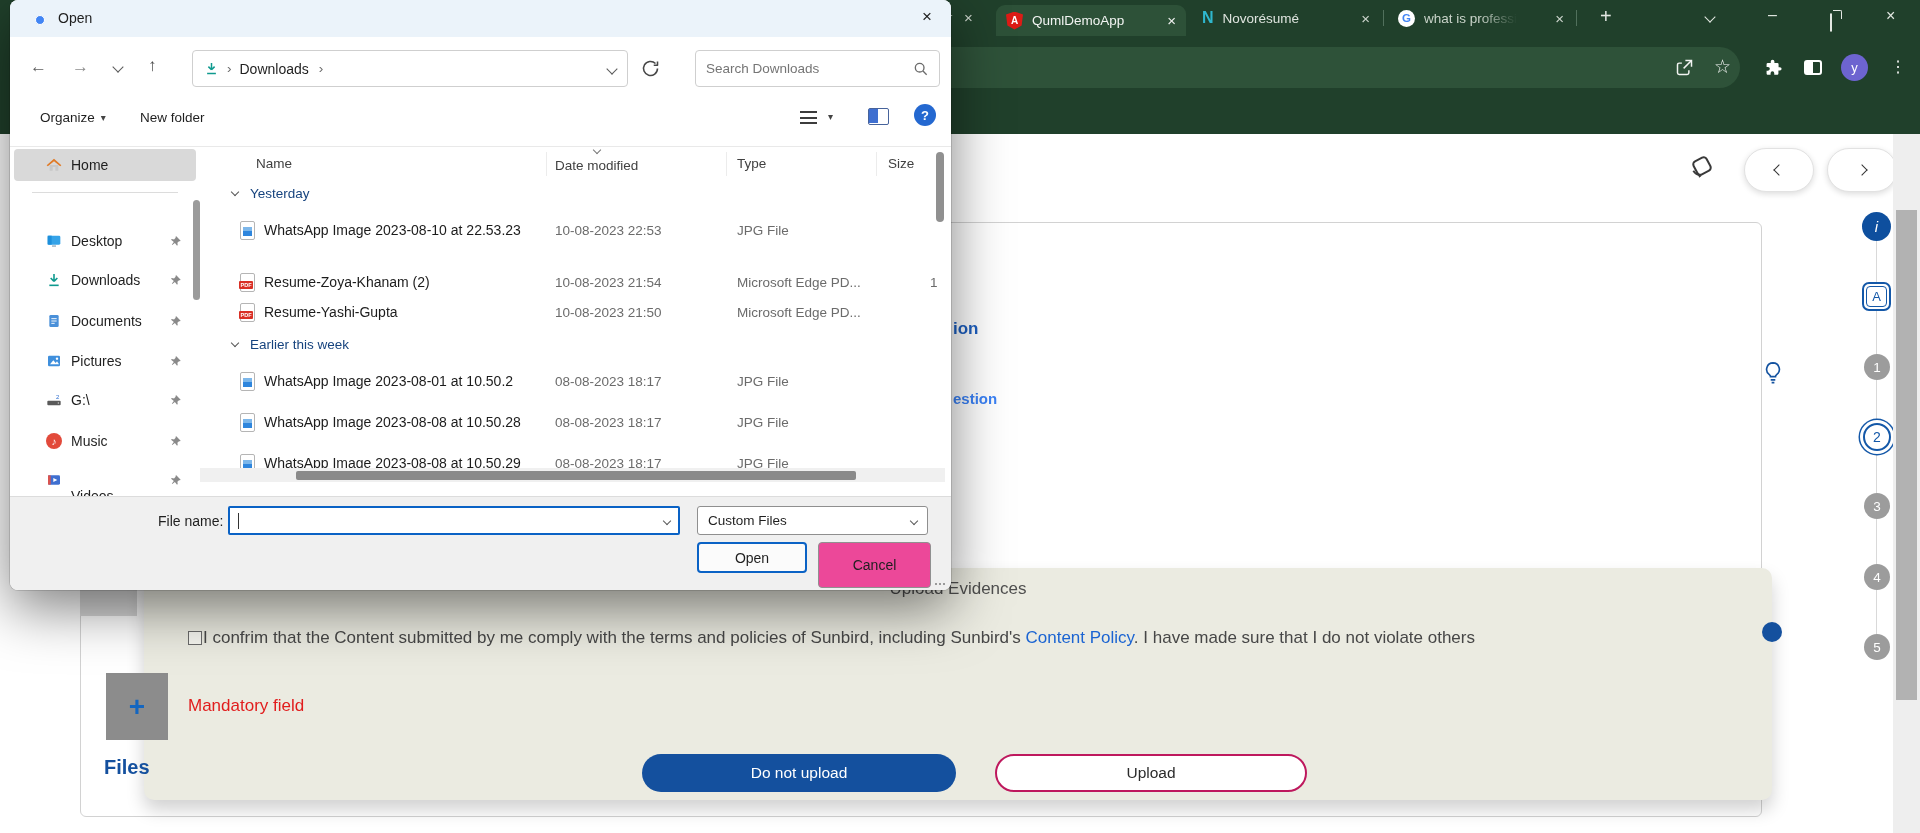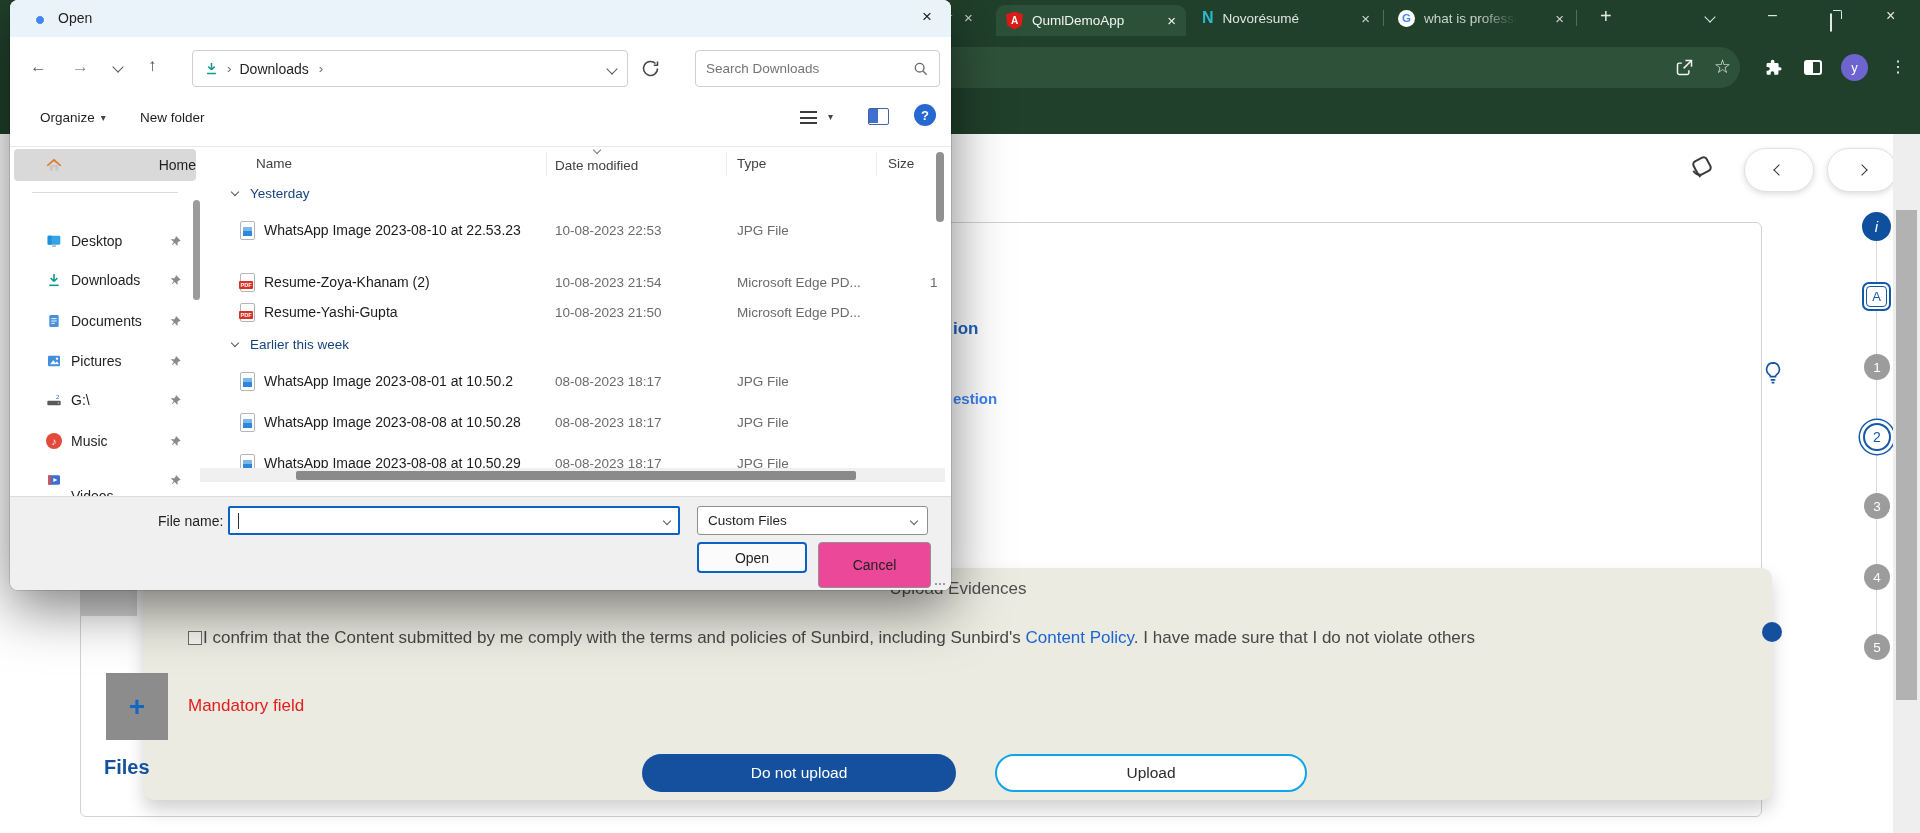--- a/index.html
+++ b/index.html
@@ -41,21 +41,21 @@
   .graycircle { width:26px; height:26px; border-radius:50%; background:#9c9c9c; color:#fff; font-size:13.5px; }
   .checkbox { display:inline-block; width:14px; height:14px; border:1.5px solid #6a6a6a; background:#f6f6f0; vertical-align:-2px; margin-right:1px; }
 
   
   .dialog { left:10px; top:0; width:941px; height:590px; background:#fff; border-radius:8px;
     box-shadow:0 18px 55px rgba(0,0,0,.5), 0 0 0 1px rgba(0,0,0,.12); z-index:10; font-size:13.5px; color:#1f1f1f; }
   .titlebar { left:0; top:0; width:941px; height:37px; background:#ebf3fa; border-radius:8px 8px 0 0; }
   .chromelogo { width:17px; height:17px; border-radius:50%; background:conic-gradient(from -60deg,#ea4335 0 120deg,#34a853 120deg 240deg,#fbbc05 240deg 360deg); position:relative; }
   .chromelogo::after { content:""; position:absolute; left:4.5px; top:4.5px; width:8px; height:8px; border-radius:50%; background:#4285f4; border:1.5px solid #fff; }
   .navbox { border:1px solid #cfcfcf; border-radius:4px; background:#fff; }
-  .sideitem { font-size:14px; color:#1f1f1f;justify-content:space-between; }
+  .sideitem { font-size:14px; color:#1f1f1f; }
   .sel { background:#d9d9d9; border-radius:4px; }
   .pin { width:13px; height:13px; }
   .hdr { color:#414141; font-size:13.5px; }
   .grp { color:#16437e; font-size:13.5px; }
   .fname { color:#1c1c1c; font-size:14px; white-space:nowrap; }
   .fmeta { color:#6b6b6b; font-size:13.5px; white-space:nowrap; }
   .pagefile { width:15px; height:19px; border:1px solid #b5b5b5; border-radius:2px; background:#fff; position:relative; }
   .jpg::after { content:""; position:absolute; left:2px; top:5px; width:9px; height:9px; background:linear-gradient(180deg,#7db7ea 0 40%,#2f86dd 40% 100%); }
   .pdfbadge { position:absolute; left:-2px; bottom:2px; background:#d93025; color:#fff; font-size:5.5px; font-weight:bold; padding:1px 1.5px; border-radius:1px; }
   .footerbar { left:0; top:496px; width:941px; height:94px; background:#f0f0f0; border-top:1px solid #dcdcdc; border-radius:0 0 8px 8px; }
@@ -146,21 +146,21 @@
 
   <div class="r" style="left:80px;top:560px;width:57px;height:56px;background:#d8d8d8;"></div>
 
   <div class="r panel" style="left:144px;top:568px;width:1628px;height:232px;">
     <div style="position:absolute;left:0;top:11px;width:100%;text-align:center;color:#4f4f4f;font-size:17px;">Upload Evidences</div>
     <div style="position:absolute;left:44px;top:53px;width:1560px;color:#474747;font-size:17px;line-height:33px;">
       <span class="checkbox"></span><span>I confrim that the Content submitted by me comply with the terms and policies of Sunbird, including Sunbird's </span><a style="color:#1b64d2;text-decoration:none;cursor:pointer;">Content Policy</a><span>. I have made sure that I do not violate others</span>
     </div>
     <div style="position:absolute;left:44px;top:128px;color:#e11d1d;font-size:17px;">Mandatory field</div>
     <div class="bluepill center" style="position:absolute;left:498px;top:186px;width:314px;height:38px;background:#14509e;color:#fff;">Do not upload</div>
-    <div class="bluepill center" style="position:absolute;left:851px;top:186px;width:312px;height:38px;background:#fff;border:2px solid #0ea5e9;color:#2b2b2b;">Upload</div>
+    <div class="bluepill center" style="position:absolute;left:851px;top:186px;width:312px;height:38px;background:#fff;border:2px solid #be185d;color:#2b2b2b;">Upload</div>
   </div>
   <div class="r" style="left:1762px;top:622px;width:20px;height:20px;border-radius:50%;background:#14509e;"></div>
 
   <div class="r center" style="left:106px;top:673px;width:62px;height:67px;background:#8c8c8c;">
     <span style="color:#1466c0;font-size:28px;font-weight:bold;">+</span>
   </div>
   <div class="r" style="left:104px;top:756px;color:#14509e;font-size:20px;font-weight:bold;">Files</div>
 
   <div class="r" style="left:1876px;top:240px;width:1px;height:420px;background:#d9d9d9;"></div>
   <div class="r center" style="left:1862px;top:212px;width:29px;height:29px;border-radius:50%;background:#0e4f9e;color:#fff;font-size:15px;font-style:italic;">i</div>

